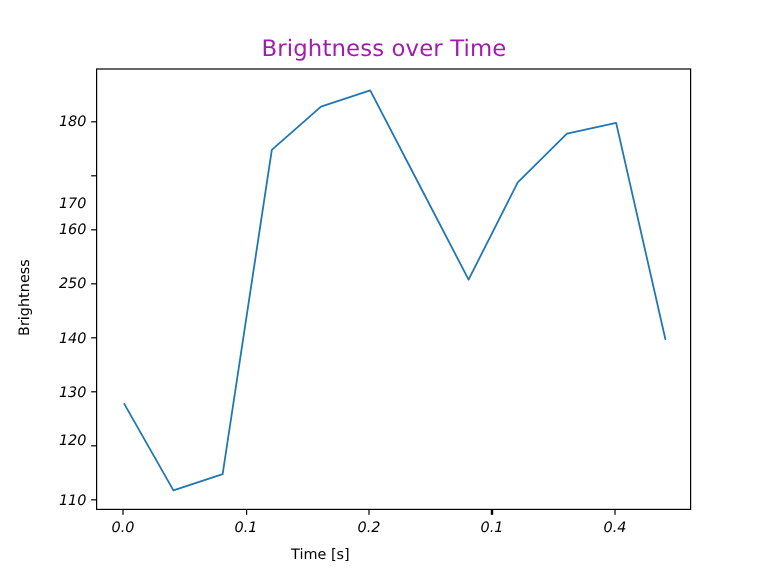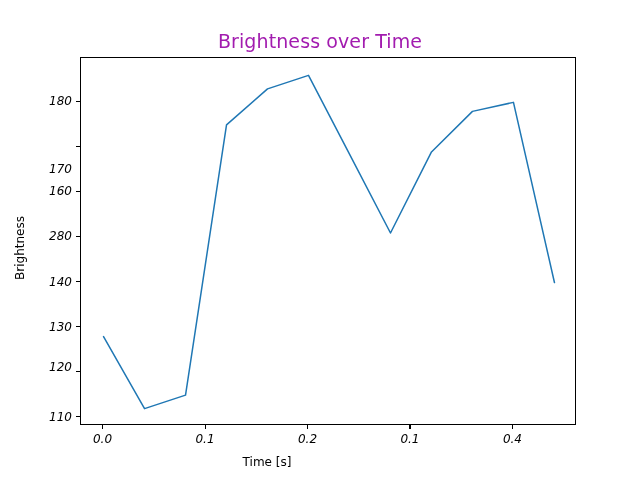--- a/index.html
+++ b/index.html
@@ -128,21 +128,21 @@
     <svg id="plot-svg" viewBox="0 0 496 368" preserveAspectRatio="none">
       <polyline id="data-line" fill="none" stroke="#1f77b4" stroke-width="1.5" stroke-linejoin="round" stroke-linecap="round" points="22.55,278.59 63.54,350.66 104.53,337.15 145.52,66.89 186.51,30.85 227.50,17.34 268.50,96.17 309.49,174.99 350.48,93.91 391.47,53.38 432.46,44.37 473.45,224.54"></polyline>
     </svg>
   </div>
 
   <div id="ytick-labels">
       <div class="tick-label ytick-label" style="top: 416.667px;">110</div>
       <div class="tick-label ytick-label" style="top: 367px;">120</div>
       <div class="tick-label ytick-label" style="top: 326.581px;">130</div>
       <div class="tick-label ytick-label" style="top: 281.539px;">140</div>
-      <div class="tick-label ytick-label" style="top: 236.496px;">280</div>
+      <div class="tick-label ytick-label" style="top: 236.496px;">250</div>
       <div class="tick-label ytick-label" style="top: 191.453px;">160</div>
       <div class="tick-label ytick-label" style="top: 146.41px; margin-top: 23px;">170</div>
       <div class="tick-label ytick-label" style="top: 101.367px;">180</div>
     </div>
   <div id="xtick-labels">
       <div class="tick-label xtick-label" style="left: 102.545px;">0.0</div>
       <div class="tick-label xtick-label" style="left: 205.025px;">0.1</div>
       <div class="tick-label xtick-label" style="left: 307.504px;">0.2</div>
       <div class="tick-label xtick-label" style="left: 409.983px;">0.1</div>
       <div class="tick-label xtick-label" style="left: 512.463px;">0.4</div>

